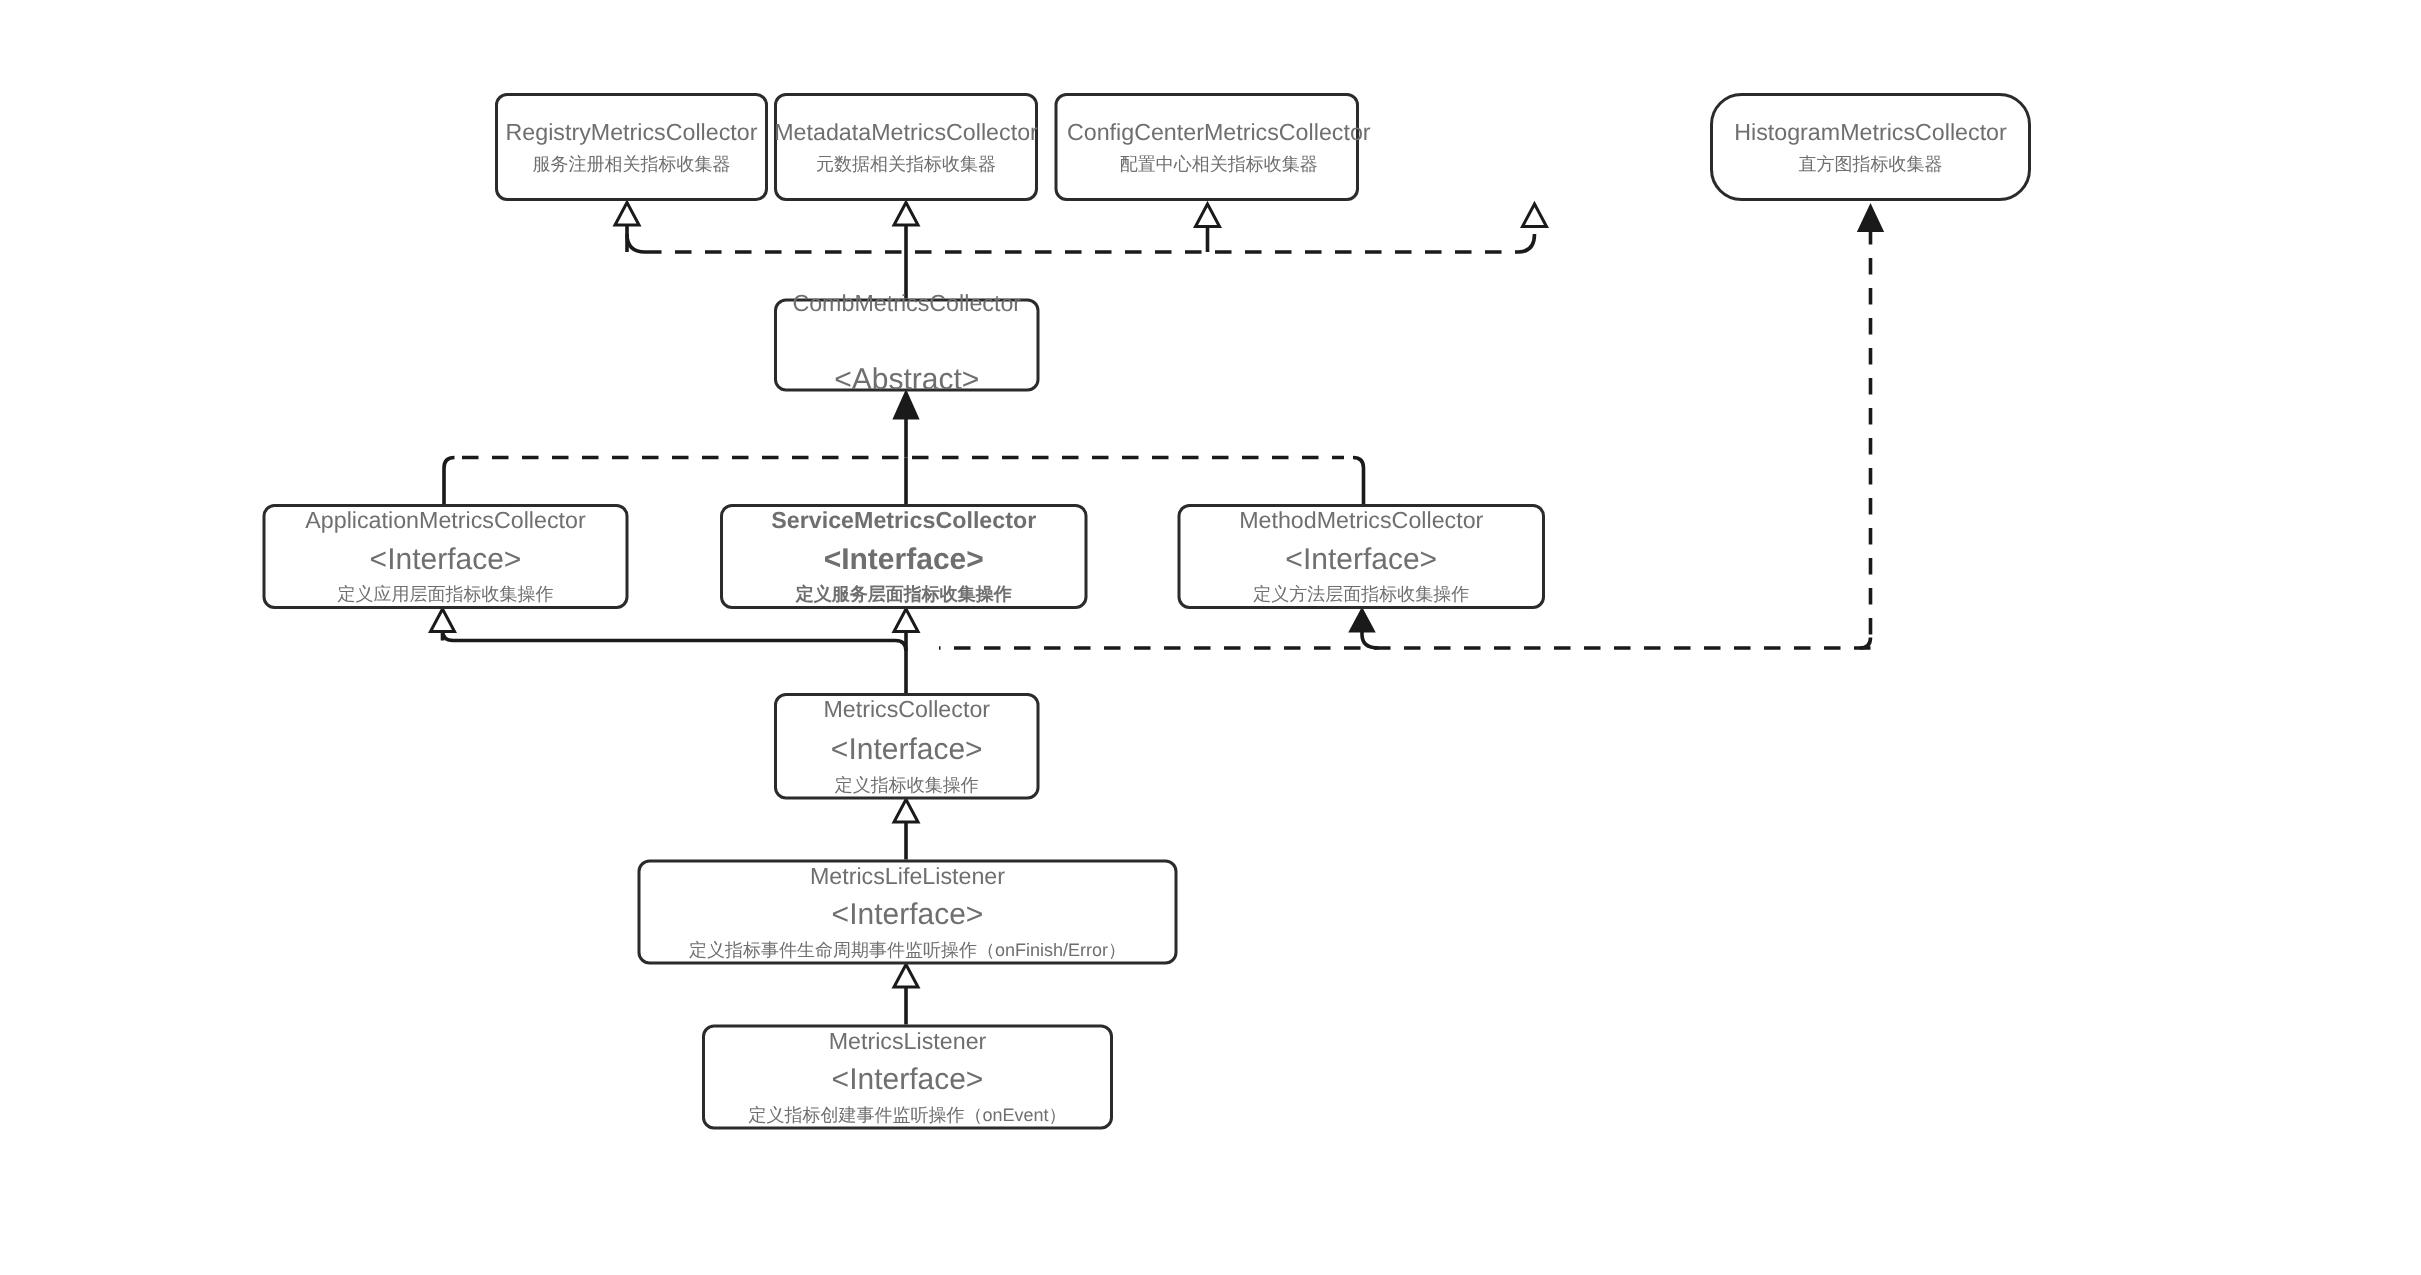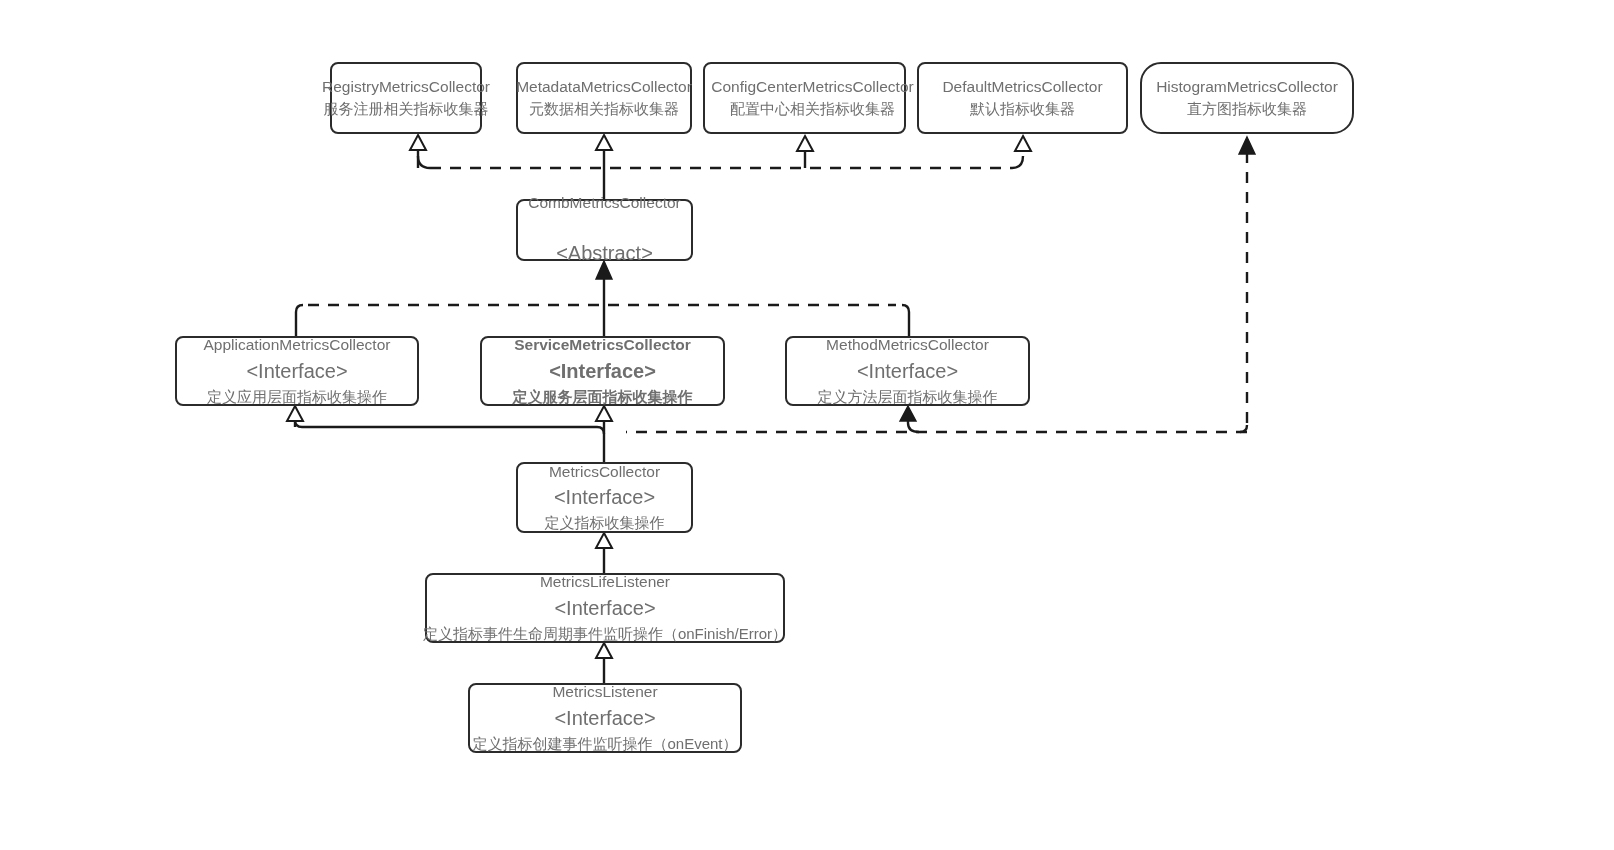--- a/index.html
+++ b/index.html
@@ -20,21 +20,21 @@
     flex-direction:column;
     align-items:center;
     justify-content:center;
     color:#6f6f6f;
     line-height:1.45;
     text-align:center;
     z-index:5;
   }
   .node-name{font-size:15.5px;white-space:nowrap;}
   .node-stereo{font-size:20px;white-space:nowrap;}
-  .node-desc{font-size:15px;white-space:nowrap;}
+  .node-desc{font-size:12px;white-space:nowrap;}
 </style>
 </head>
 <body>
 
 <div id="diagram">
 
   <svg viewBox="0 0 1614 850">
     <defs>
       <marker id="hollowTri" markerWidth="14" markerHeight="12" refX="1.5" refY="6" orient="auto" markerUnits="userSpaceOnUse">
         <path d="M1,6 L13,0.8 L13,11.2 Z" fill="#ffffff" stroke="#1a1a1a" stroke-width="1.7" transform="rotate(180 7 6)"></path>
@@ -106,39 +106,35 @@
     </g>
 
     <g stroke="#1a1a1a" stroke-width="2.4" fill="none">
       <path d="M604,683 L604,658"></path>
     </g>
     <g stroke="#1a1a1a" stroke-width="2" fill="#ffffff">
       <path d="M604,643 L612,658 L596,658 Z"></path>
     </g>
   </svg>
 
-  <div class="node-box" style="left:330px;top:62px;width:152px;height:72px;">
+  <div class="node-box" style="left:330px;top:62px;width:182px;height:72px;">
     <div class="node-name">RegistryMetricsCollector</div>
     <div class="node-desc">服务注册相关指标收集器</div>
   </div>
 
   <div class="node-box" style="left:516px;top:62px;width:176px;height:72px;">
     <div class="node-name">MetadataMetricsCollector</div>
     <div class="node-desc">元数据相关指标收集器</div>
   </div>
 
   <div class="node-box" style="left:703px;top:62px;width:203px;height:72px;padding-left:16px;">
     <div class="node-name">ConfigCenterMetricsCollector</div>
     <div class="node-desc">配置中心相关指标收集器</div>
   </div>
 
-  <div class="node-box" style="left:917px;top:62px;width:211px;height:72px;">
-    <div class="node-name">DefaultMetricsCollector</div>
-    <div class="node-desc">默认指标收集器</div>
-  </div>
 
   <div class="node-box" style="left:1140px;top:62px;width:214px;height:72px;border-radius:21px;">
     <div class="node-name">HistogramMetricsCollector</div>
     <div class="node-desc">直方图指标收集器</div>
   </div>
 
   <div class="node-box" style="left:516px;top:199px;width:177px;height:62px;gap:24px;">
     <div class="node-name">CombMetricsCollector</div>
     <div class="node-stereo">&lt;Abstract&gt;</div>
   </div>

